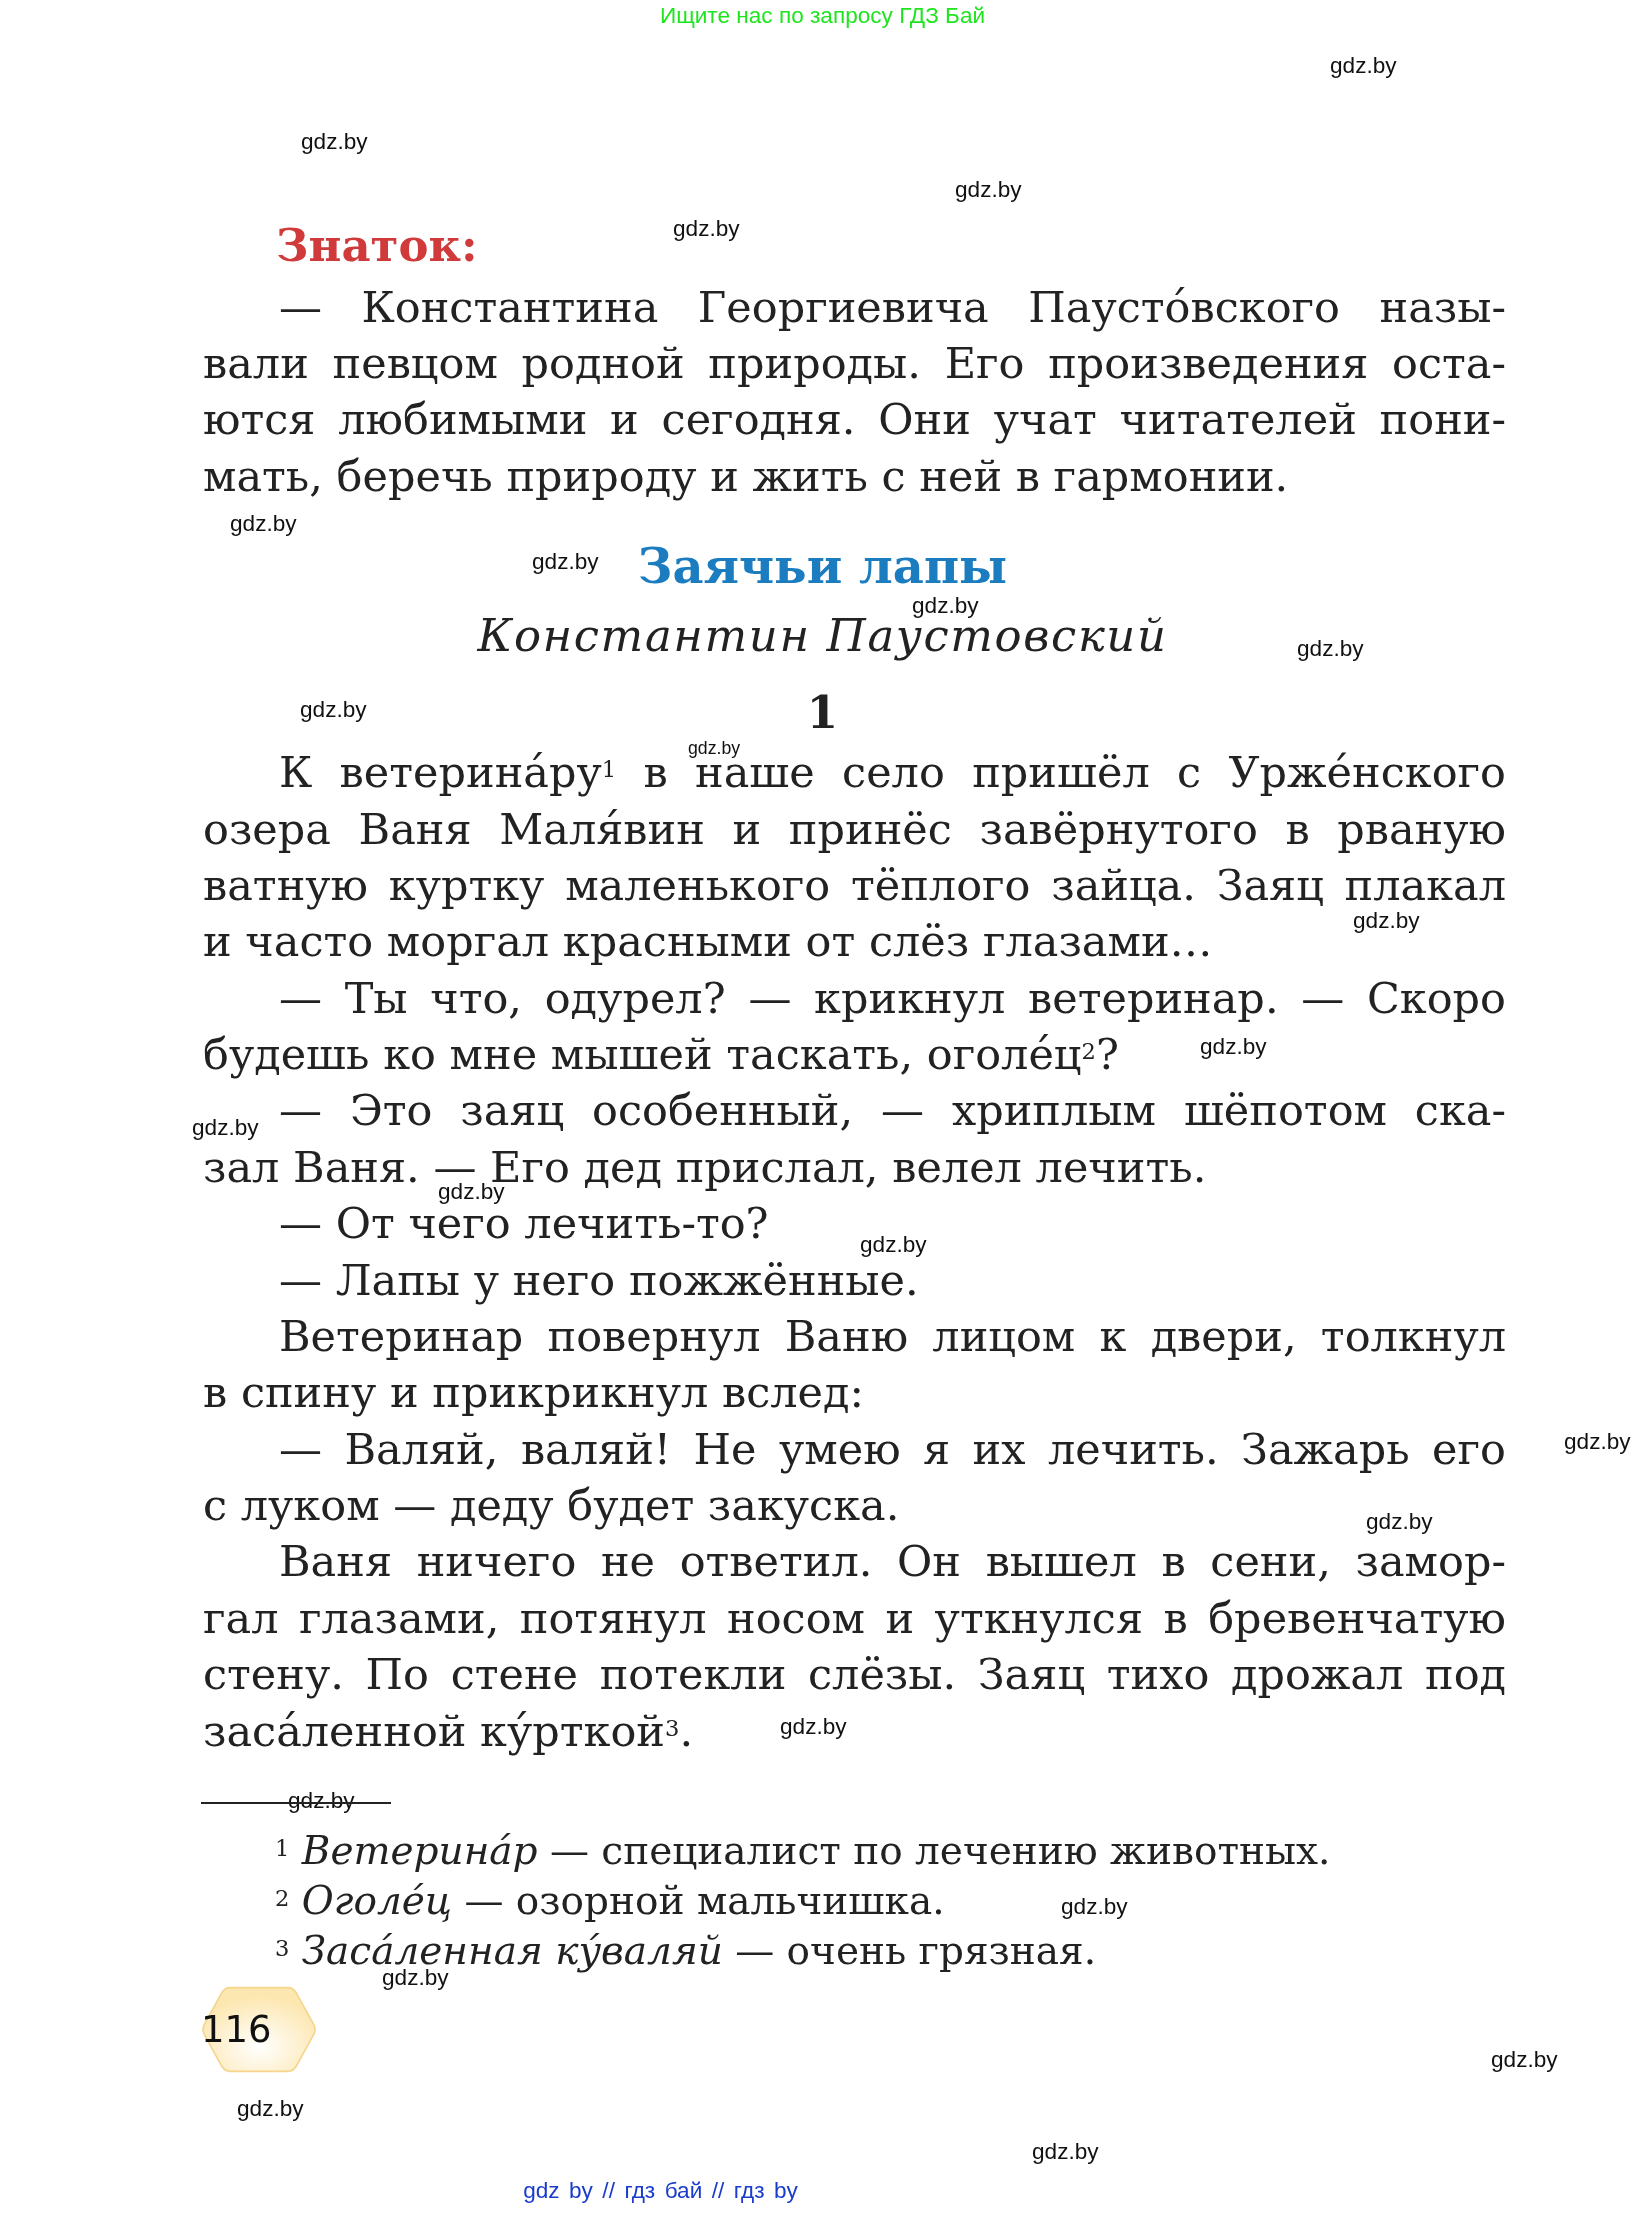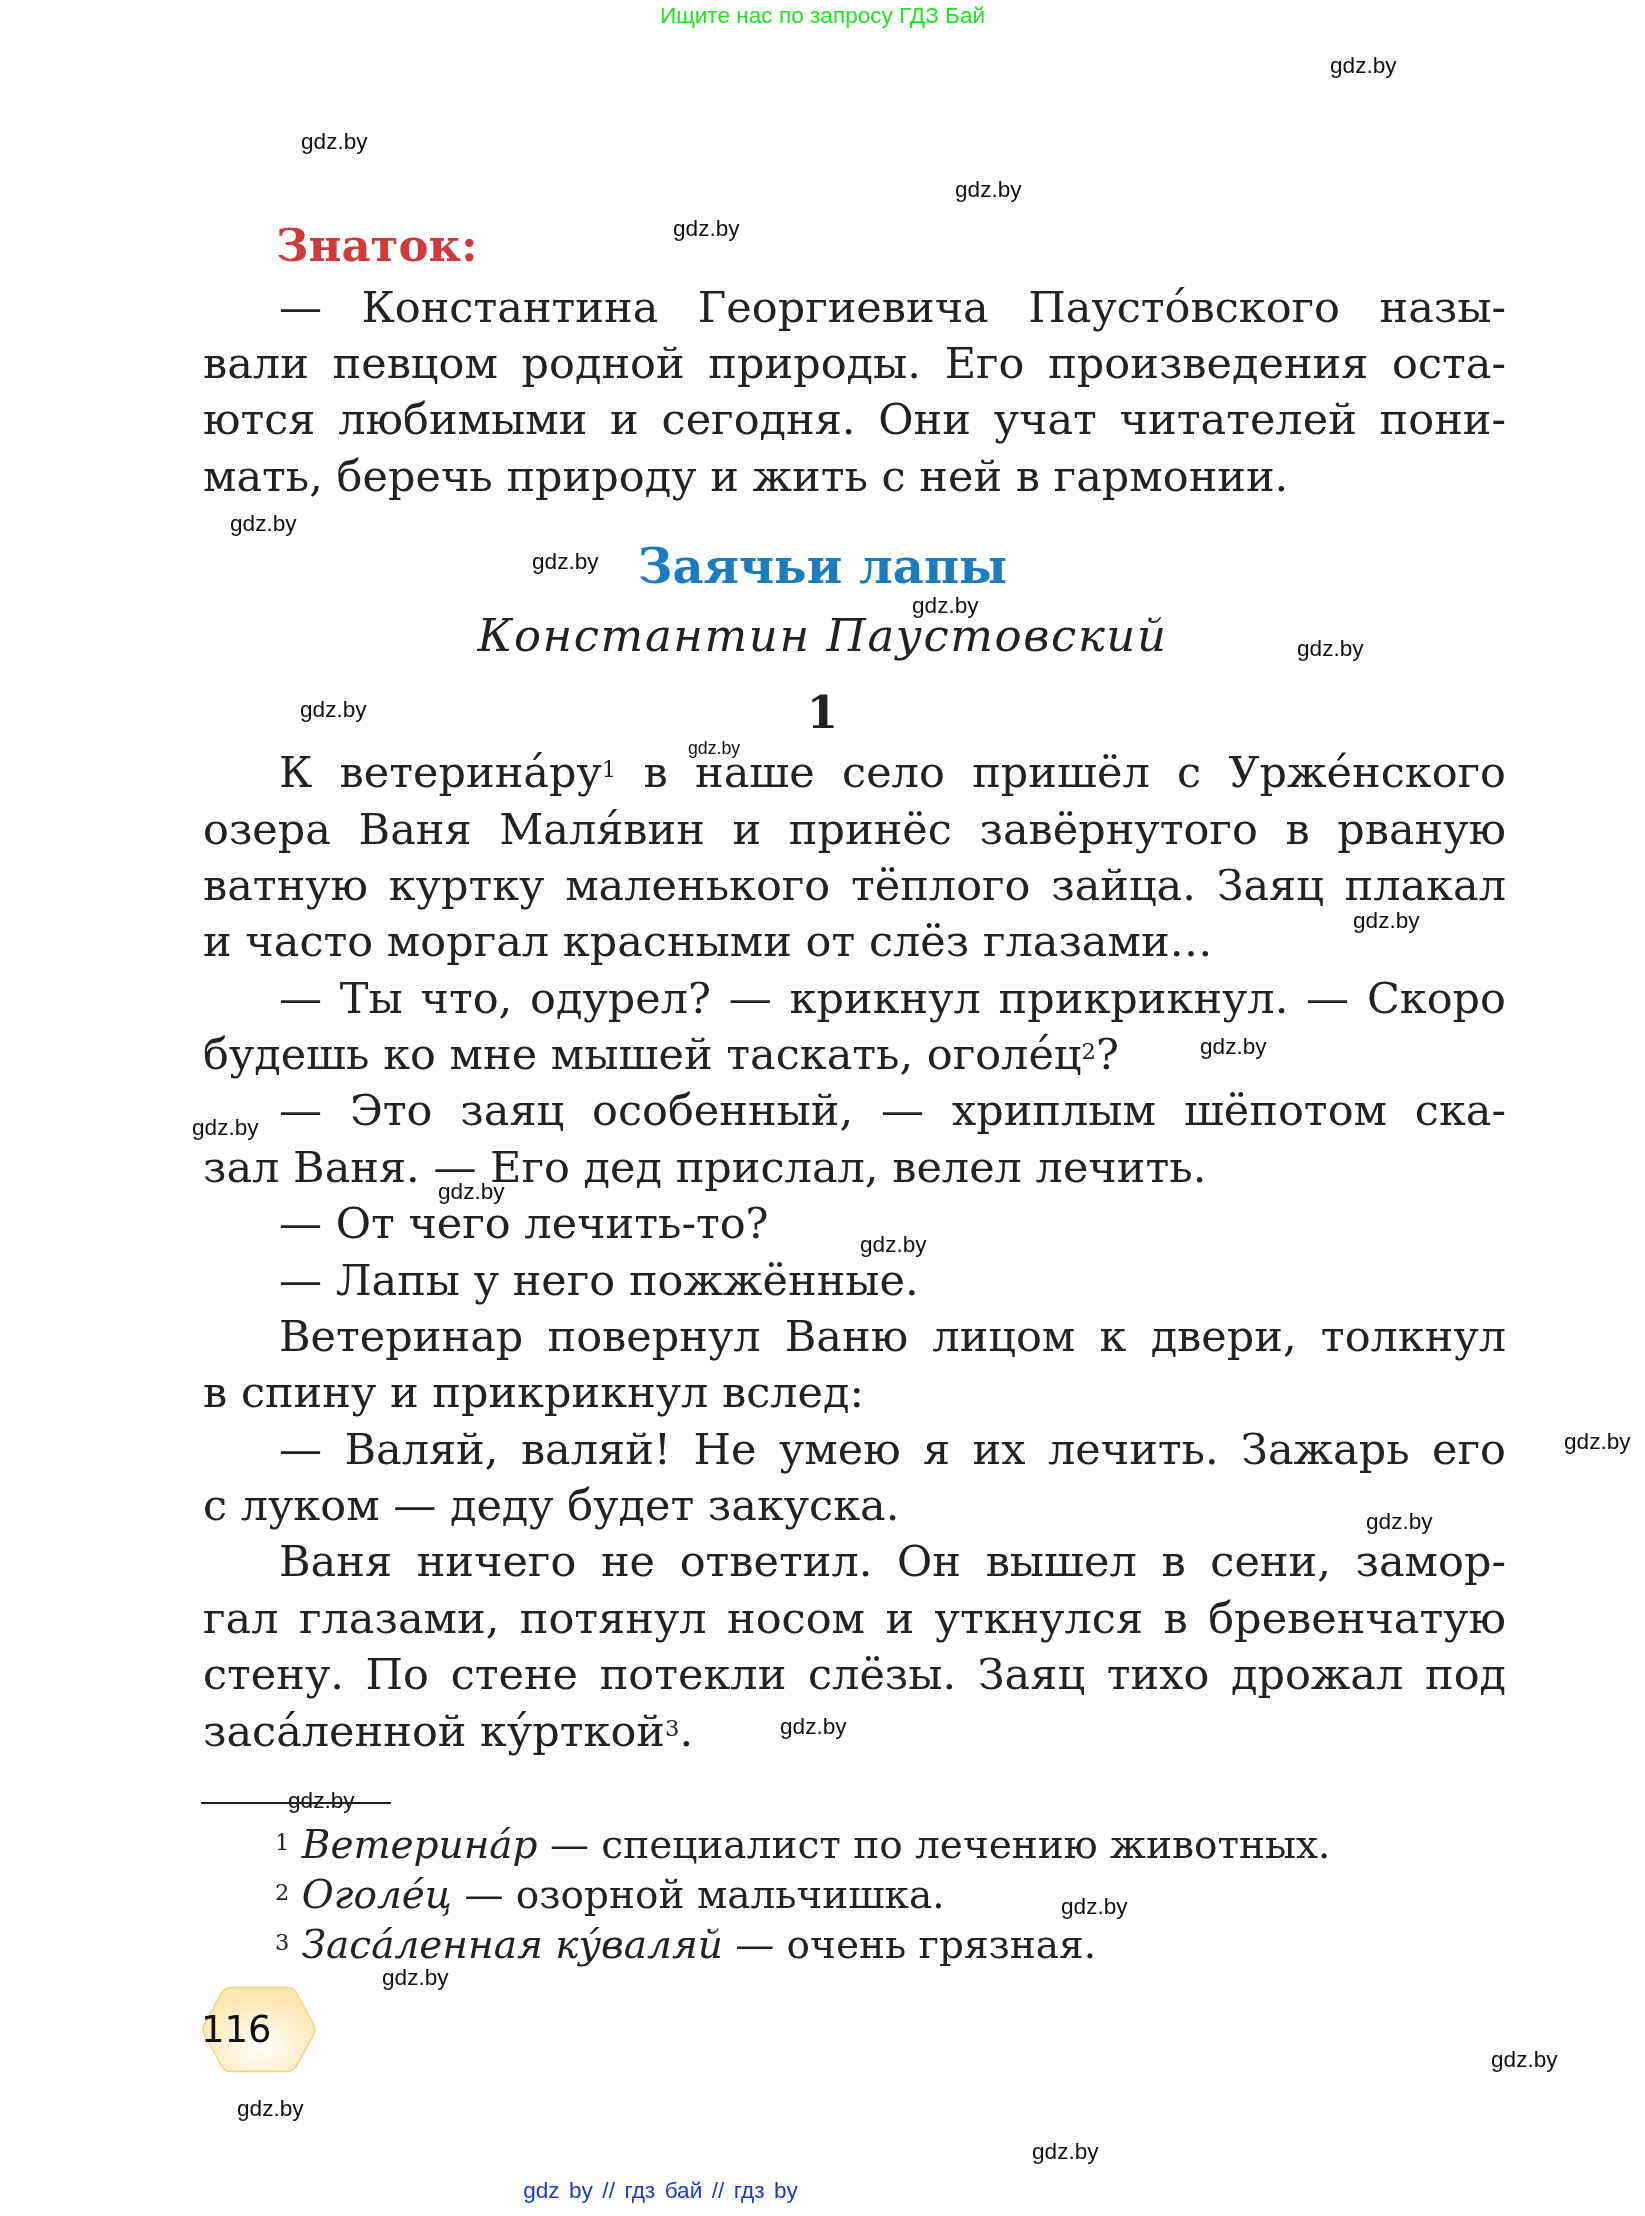--- a/index.html
+++ b/index.html
@@ -11,21 +11,21 @@
   .serif { font-family:"DejaVu Serif", "Liberation Serif", serif; color:#222; }
   .heading-red { color:#d03a3a; font-weight:bold; font-size:45px; left:276px; top:219px; }
   .line { left:203px; width:1303px; font-size:43px; text-align:justify; text-align-last:justify; line-height:56px; height:56px; }
   .line.last { text-align-last:left; }
   .line.indent { left:279px; width:1227px; }
   .title-blue { color:#1b7cc0; font-weight:bold; font-size:48px; left:0; width:1645px; text-align:center; top:538px; }
   .author { font-style:italic; font-size:45px; left:0; width:1645px; text-align:center; top:609px; letter-spacing:1.6px; }
   .chapter { font-weight:bold; font-size:45px; left:0; width:1645px; text-align:center; top:686px; }
   sup { font-size:22.6px; vertical-align:top; position:relative; top:-3.2px; }
   .fn-rule { left:201px; top:1802px; width:190px; height:1.6px; background:#222; }
-  .fn { left:275px; font-size:39px; line-height:56px; }
+  .fn { left:275px; font-size:39px; line-height:68px; }
   .fn i { font-style:italic; }
   .pagenum { left:201px; top:1986px; width:116px; height:87px; }
   .pagenum svg { position:absolute; left:0; top:0; }
   .pagenum span { position:absolute; left:0; top:0; width:116px; height:87px; line-height:87px; text-align:left;
                   font-family:"DejaVu Sans", sans-serif; font-size:37px; color:#111; }
   .footer { top:2178px; left:0; width:1321px; text-align:center; color:#1a3ccc;
             font-family:"Liberation Sans", sans-serif; font-size:22.6px; word-spacing:3.2px; }
 </style>
 </head>
 <body>
@@ -64,21 +64,21 @@
 <div class="abs serif line last" style="top:448px">мать, беречь природу и жить с ней в гармонии.</div>
 
 <div class="abs serif title-blue">Заячьи лапы</div>
 <div class="abs serif author">Константин Паустовский</div>
 <div class="abs serif chapter">1</div>
 
 <div class="abs serif line indent" style="top:744px"><span>К ветерина́ру</span><sup>1</sup><span> в наше село пришёл с Уржéнского</span></div>
 <div class="abs serif line" style="top:801px">озера Ваня Маля́вин и принёс завёрнутого в рваную</div>
 <div class="abs serif line" style="top:857px">ватную куртку маленького тёплого зайца. Заяц плакал</div>
 <div class="abs serif line last" style="top:913px">и часто моргал красными от слёз глазами…</div>
-<div class="abs serif line indent" style="top:970px">— Ты что, одурел? — крикнул прикрикнул. — Скоро</div>
+<div class="abs serif line indent" style="top:970px">— Ты что, одурел? — крикнул ветеринар. — Скоро</div>
 <div class="abs serif line last" style="top:1026px"><span>будешь ко мне мышей таскать, оголе́ц</span><sup>2</sup><span>?</span></div>
 <div class="abs serif line indent" style="top:1082px">— Это заяц особенный, — хриплым шёпотом ска-</div>
 <div class="abs serif line last" style="top:1139px">зал Ваня. — Его дед прислал, велел лечить.</div>
 <div class="abs serif line indent last" style="top:1195px">— От чего лечить-то?</div>
 <div class="abs serif line indent last" style="top:1252px">— Лапы у него пожжённые.</div>
 <div class="abs serif line indent" style="top:1308px">Ветеринар повернул Ваню лицом к двери, толкнул</div>
 <div class="abs serif line last" style="top:1364px">в спину и прикрикнул вслед:</div>
 <div class="abs serif line indent" style="top:1421px">— Валяй, валяй! Не умею я их лечить. Зажарь его</div>
 <div class="abs serif line last" style="top:1477px">с луком — деду будет закуска.</div>
 <div class="abs serif line indent" style="top:1533px">Ваня ничего не ответил. Он вышел в сени, замор-</div>

